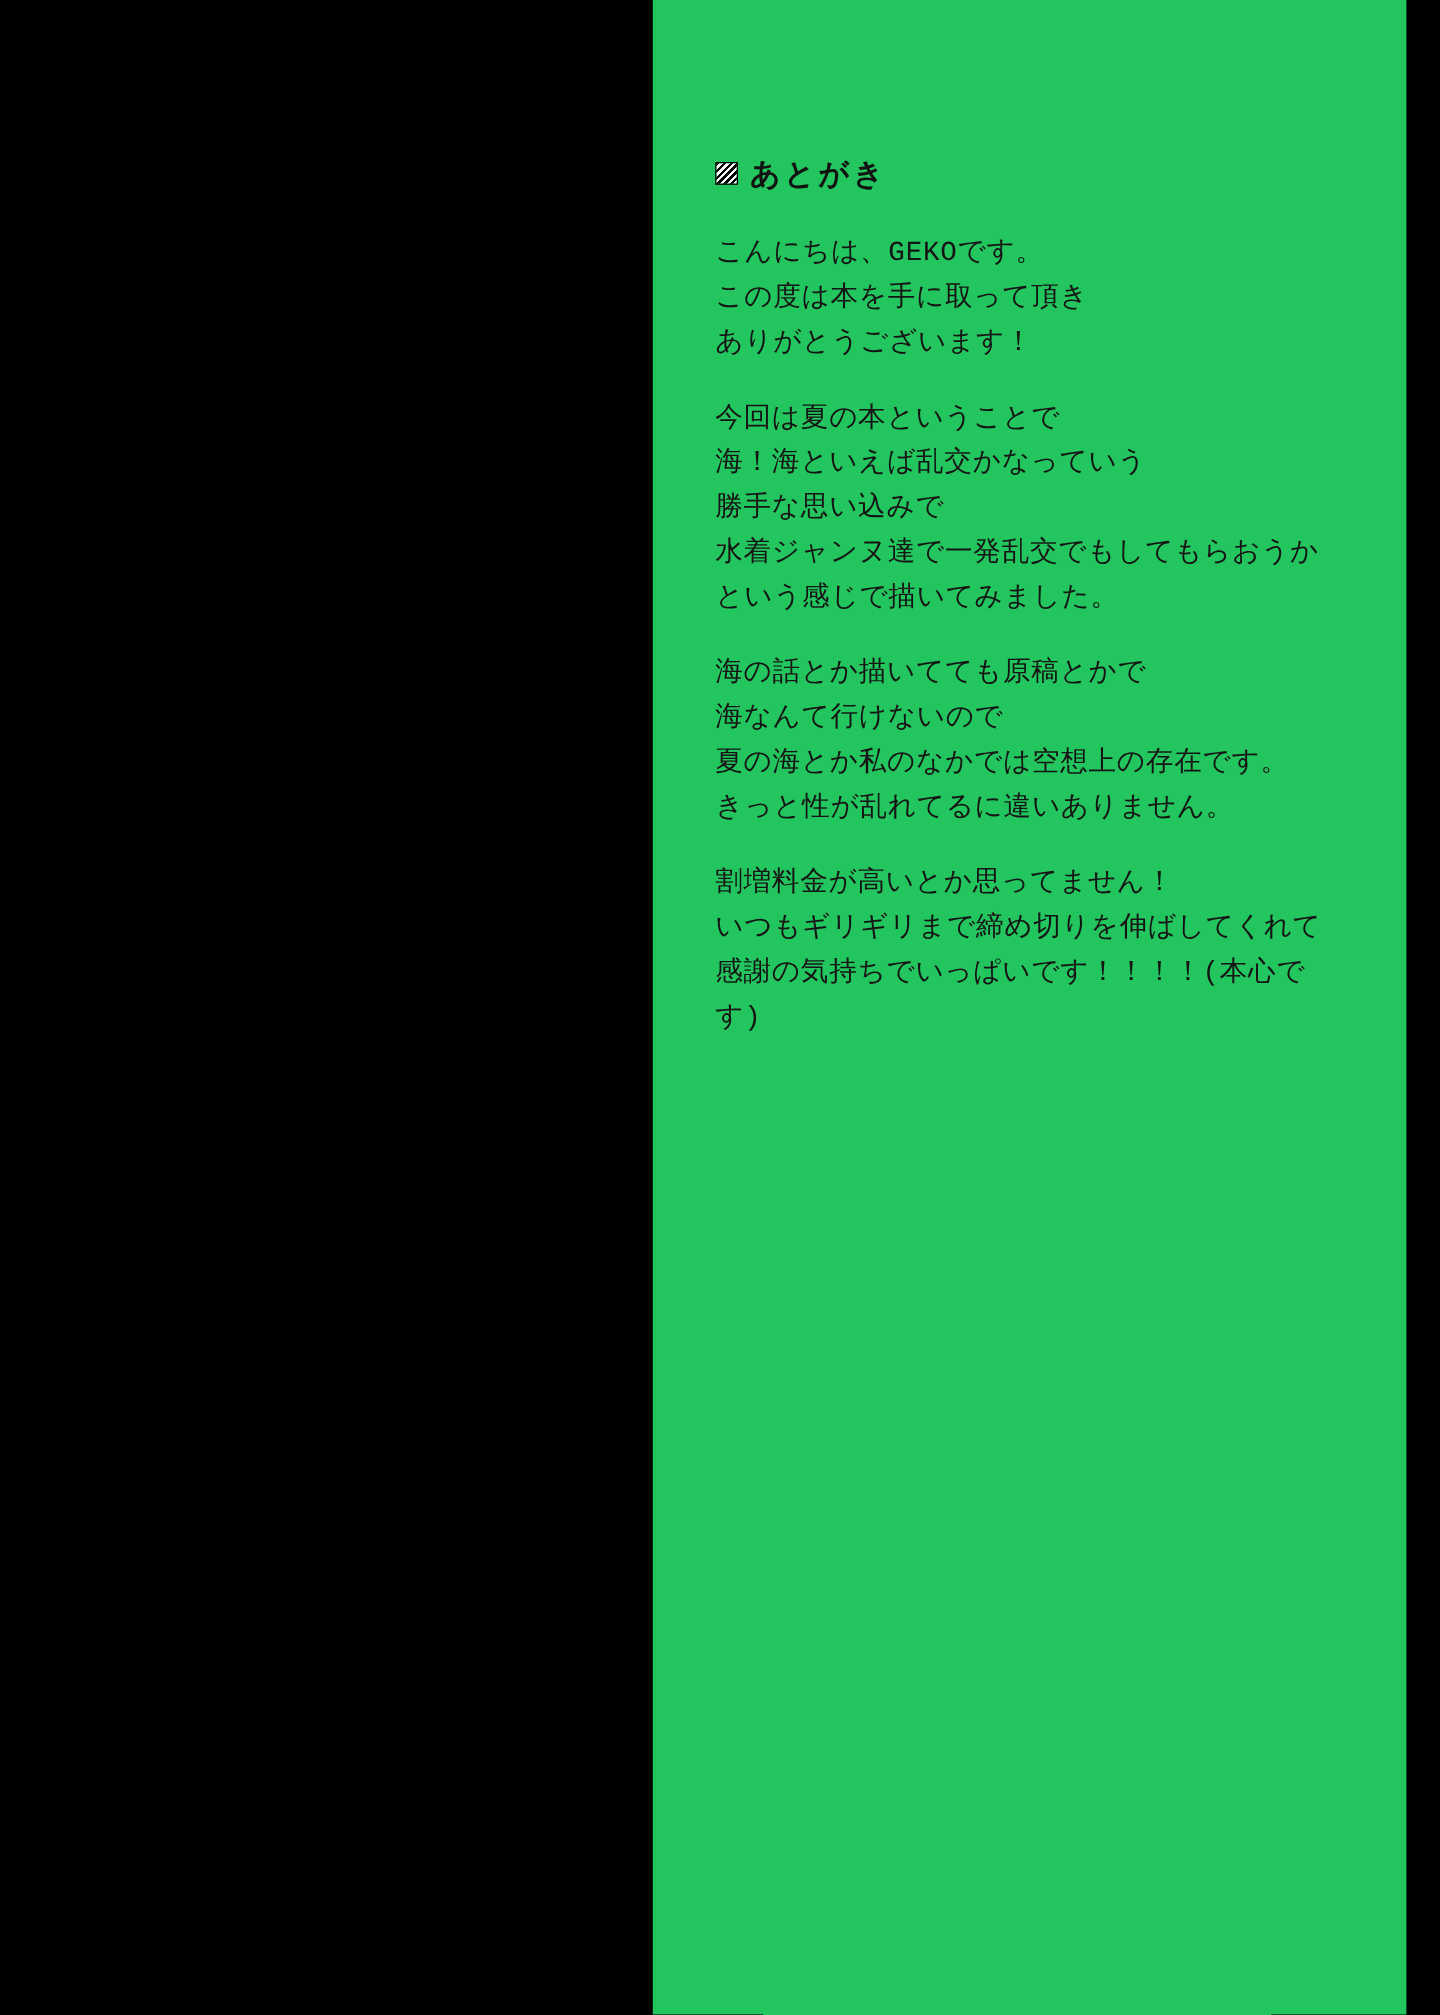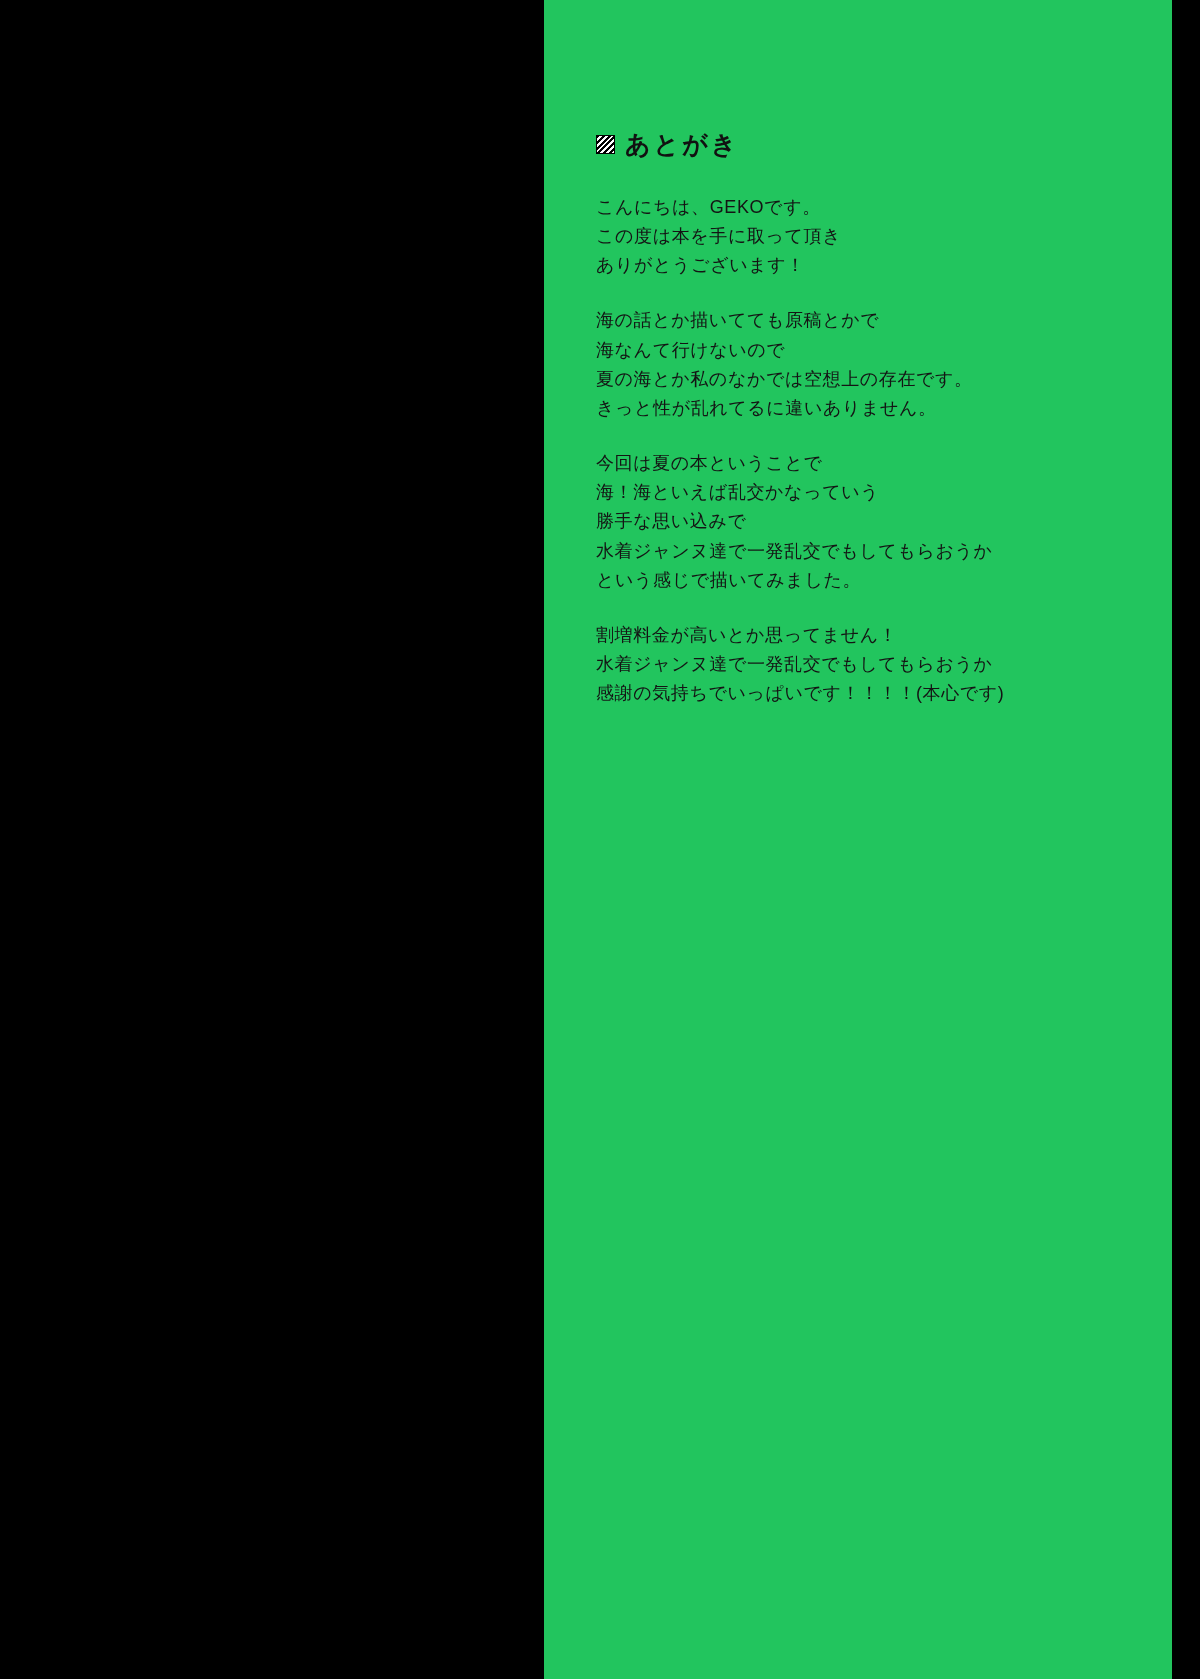--- a/index.html
+++ b/index.html
@@ -52,22 +52,22 @@
   }
   .heading-text {
     font-family: "DejaVu Sans", sans-serif;
     font-size: 25px;
     font-weight: bold;
     color: #111111;
     letter-spacing: 3px;
     line-height: 1;
   }
   .para {
-    font-family: Liberation Sans, sans-serif;
-    font-size: 18px;
+    font-family: Liberation Mono, monospace;
+    font-size: 23px;
     color: #141414;
     line-height: 1.62;
     letter-spacing: 0.6px;
     margin: 0 0 26px 0;
     white-space: pre-line;
   }
   .para.last {
     margin-top: 34px;
     margin-bottom: 0;
   }
@@ -84,28 +84,28 @@
     <div class="content">
 
       <div class="heading-row">
         <span class="heading-mark"></span>
         <span class="heading-text">あとがき</span>
       </div>
 
       <p class="para">こんにちは、GEKOです。
 この度は本を手に取って頂き
 ありがとうございます！</p>
-      <p class="para">海の話とか描いてても原稿とかで
-海なんて行けないので
-夏の海とか私のなかでは空想上の存在です。
-きっと性が乱れてるに違いありません。</p>
       <p class="para">今回は夏の本ということで
 海！海といえば乱交かなっていう
 勝手な思い込みで
 水着ジャンヌ達で一発乱交でもしてもらおうか
 という感じで描いてみました。</p>
+      <p class="para">海の話とか描いてても原稿とかで
+海なんて行けないので
+夏の海とか私のなかでは空想上の存在です。
+きっと性が乱れてるに違いありません。</p>
       <p class="para">割増料金が高いとか思ってません！
-水着ジャンヌ達で一発乱交でもしてもらおうか
+いつもギリギリまで締め切りを伸ばしてくれて
 感謝の気持ちでいっぱいです！！！！(本心です)</p>
 
     </div>
   </div>
 </div>
 
 </body></html>

